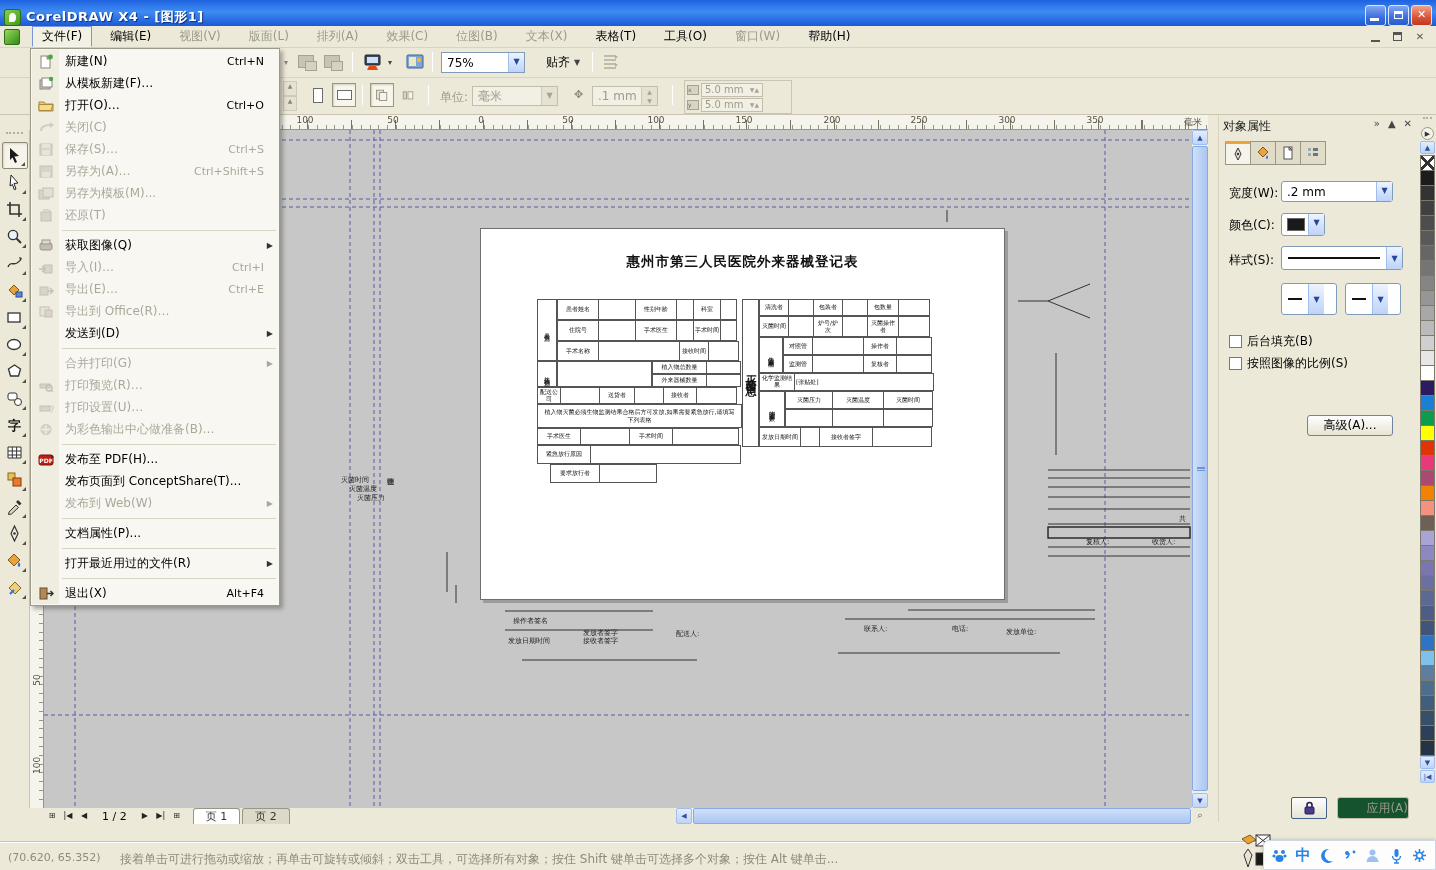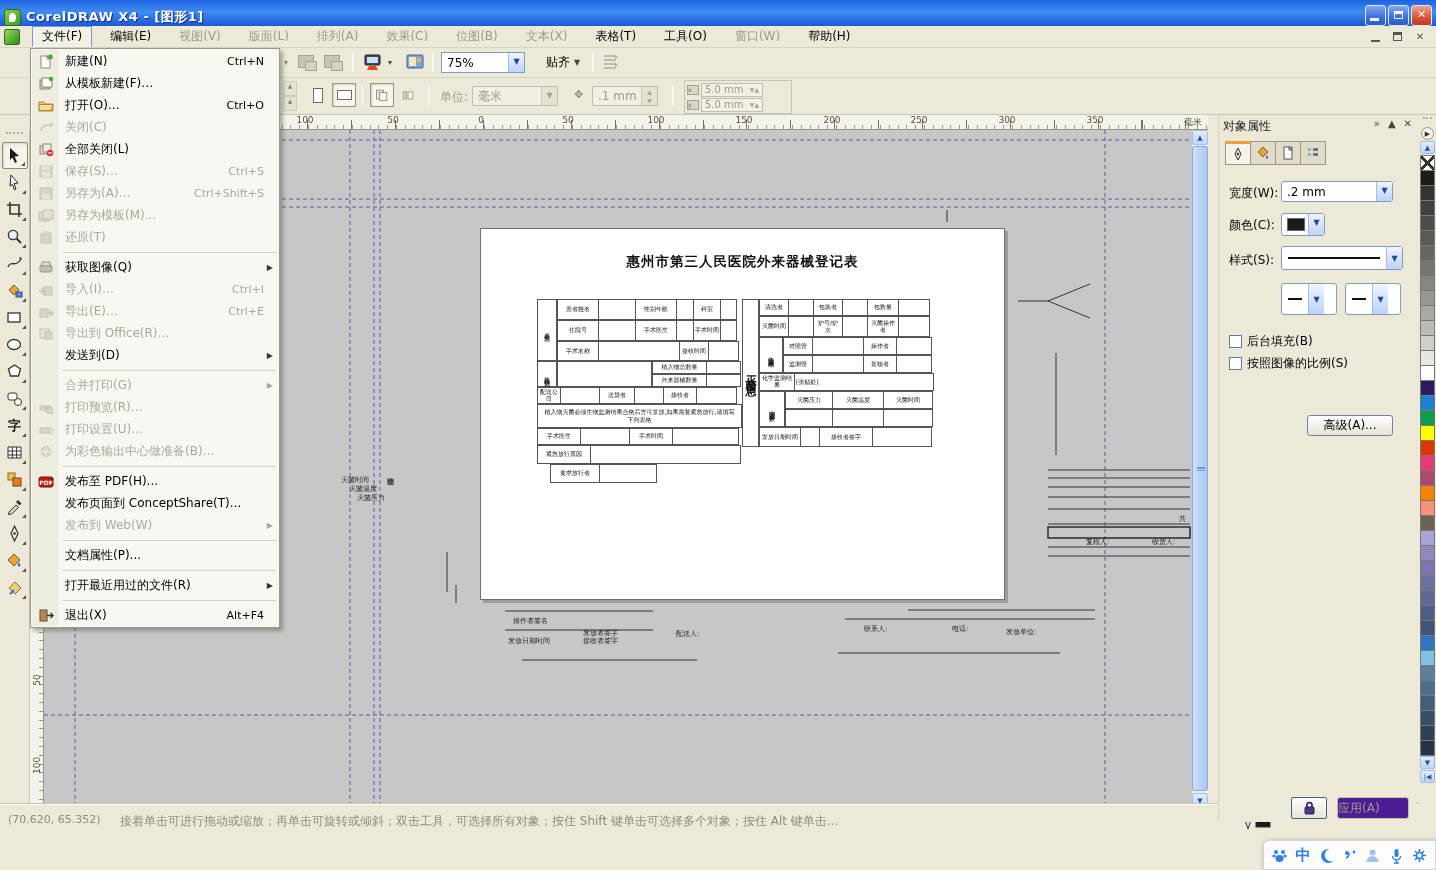--- a/index.html
+++ b/index.html
@@ -106,38 +106,38 @@
 
   
   .pagebar { position:absolute; left:0px; top:808px; width:676px; height:16px; background:#ece9d8; display:flex; align-items:center; }
   .nav-ico { width:16px; height:14px; font-size:8px; color:#222; text-align:center; line-height:14px; white-space:nowrap;}
   .pagepos { padding:0 10px; font-size:11px; }
   .ptab { height:16px; padding:0 12px; font-size:11px; line-height:15px; border:1px solid #9a9687; border-bottom:none; border-radius:3px 3px 0 0; background:#ddd9c8; color:#333; margin-right:2px;}
   .ptab.active { background:#fff; font-weight:normal; }
 
   
   .statusgap { position:absolute; left:0; top:824px; width:1436px; height:18px; background:#ece9d8; }
-  .statusbar { position:absolute; left:0; top:804px; width:1436px; height:28px; background:#ece9d8; border-top:1px solid #fff; box-shadow:0 -1px 0 #c9c5b2; }
+  .statusbar { position:absolute; left:0; top:842px; width:1436px; height:28px; background:#ece9d8; border-top:1px solid #fff; box-shadow:0 -1px 0 #c9c5b2; }
   .coords { position:absolute; left:8px; top:8px; color:#8f8b7a; font-size:11px; }
   .hint { position:absolute; left:120px; top:8px; color:#8f8b7a; font-size:12px; white-space:nowrap; max-width:990px; overflow:hidden;}
   .fillind { position:absolute; left:1238px; top:-10px; width:40px; height:38px; }
 
   
   .docker { position:absolute; left:1218px; top:115px; width:198px; height:707px; background:#ece9d8; border-left:1px solid #d8d4c0;}
   .dk-title { position:absolute; left:4px; top:3px; font-size:12px; font-weight:normal; color:#1a1a1a;}
   .dk-btns { position:absolute; right:4px; top:3px; display:flex; gap:8px; color:#444; font-size:10px;}
   .dk-tabs { position:absolute; left:6px; top:26px; display:flex; }
   .dk-tab { width:26px; height:24px; border:1px solid #9a9687; background:#e0dcc8; margin-right:-1px; display:flex; align-items:center; justify-content:center;}
   .dk-tab.active { background:#f6f4ea; border-top:3px solid #eda33a; }
   .dk-label { position:absolute; font-size:12px; color:#000; }
   .dk-check { position:absolute; display:flex; align-items:center; gap:5px; font-size:12px;}
   .dk-check .box { width:13px; height:13px; background:#fff; border:1px solid #5a7ca8; }
   .advbtn { position:absolute; left:88px; top:300px; width:86px; height:21px; background:linear-gradient(#fefefe,#e8e4d4); border:1px solid #6f83a8; border-radius:3px; font-size:12px; text-align:center; line-height:19px;}
   .lockbtn { position:absolute; left:72px; top:682px; width:36px; height:22px; border:1px solid #46608c; border-radius:2px; background:linear-gradient(#fdfdfb,#e8e4d4); display:flex; align-items:center; justify-content:center;}
-  .applybtn { position:absolute; left:118px; top:682px; width:72px; height:22px; border:1px solid #c2beab; border-radius:3px; background:#4c1d95; color:#9d9a8a; font-size:12px; text-align:left; line-height:20px;}
+  .applybtn { position:absolute; left:118px; top:682px; width:72px; height:22px; border:1px solid #c2beab; border-radius:3px; background:#14532d; color:#9d9a8a; font-size:12px; text-align:right; line-height:20px;}
   .linecombo { border:1px solid #7f9db9; border-radius:3px; background:#fff; position:absolute; display:flex; align-items:center;}
   .linecombo .ln { flex:1; height:2px; background:#111; margin:0 6px; }
   .linecombo .arr{ width:16px; align-self:stretch; background:linear-gradient(#eef4fe,#bdd3f8); border-left:1px solid #9ebdf0; color:#23479e; font-size:8px; display:flex;align-items:center;justify-content:center;}
 
   
   .palette { position:absolute; left:1419px; top:115px; width:17px; height:755px; background:#ece9d8; }
   .pal-dots { height:8px; margin:2px 4px; border-top:2px dotted #b3af9e;}
   .pal-fly { width:13px; height:13px; border-radius:50%; border:1px solid #9a9687; background:#f6f4ea; margin:1px auto; font-size:7px; text-align:center; line-height:12px; color:#333;}
   .pal-scroll { width:15px; height:13px; margin:1px auto; background:linear-gradient(#e4ecfb,#c0d4f5); border:1px solid #9ebdf0; font-size:7px; color:#2a52a0; text-align:center; line-height:12px; border-radius:2px;}
   .swatch { width:15px; height:16px; margin:0 auto; border:1px solid #7c786a; margin-bottom:-1px;}
@@ -823,31 +823,20 @@
     </div>
     <div class="mi disabled">
       <span class="gut" style="opacity: 0.5;">
         <svg viewBox="0 0 16 15">
           <path d="M3 11 q0 -6 9 -6" fill="none" stroke="#b3afa0" stroke-width="2"></path>
           <path d="M12 2 v6 l4 -3 z" fill="#b3afa0"></path>
         </svg>
       </span>
       <span class="lbl">关闭(C)</span>
     </div>
-    <div class="mi">
-      <span class="gut">
-        <svg viewBox="0 0 16 15">
-          <rect x="2" y="4" width="8" height="8" fill="#dedbd0" stroke="#8a8678"></rect>
-          <rect x="5" y="2" width="8" height="8" fill="#efece2" stroke="#8a8678"></rect>
-          <circle cx="12" cy="11" r="3.2" fill="#d33"></circle>
-          <rect x="10.3" y="10.4" width="3.4" height="1.2" fill="#fff"></rect>
-        </svg>
-      </span>
-      <span class="lbl">全部关闭(L)</span>
-    </div>
     <div class="mi disabled">
       <span class="gut" style="opacity: 0.5;">
         <svg viewBox="0 0 16 15">
           <rect x="2" y="2" width="12" height="11" fill="#c2beb0" stroke="#9a9687"></rect>
           <rect x="4" y="2" width="8" height="4" fill="#dedbd0"></rect>
           <rect x="4" y="8" width="8" height="5" fill="#dedbd0"></rect>
         </svg>
       </span>
       <span class="lbl">保存(S)…</span>
       <span class="sc">Ctrl+S</span>

